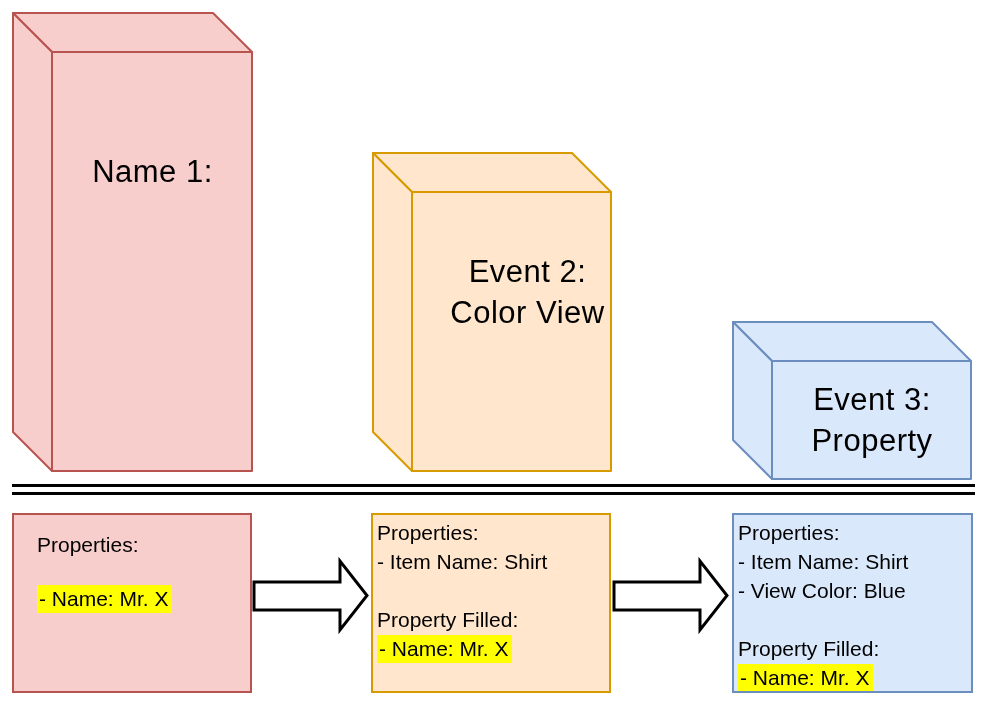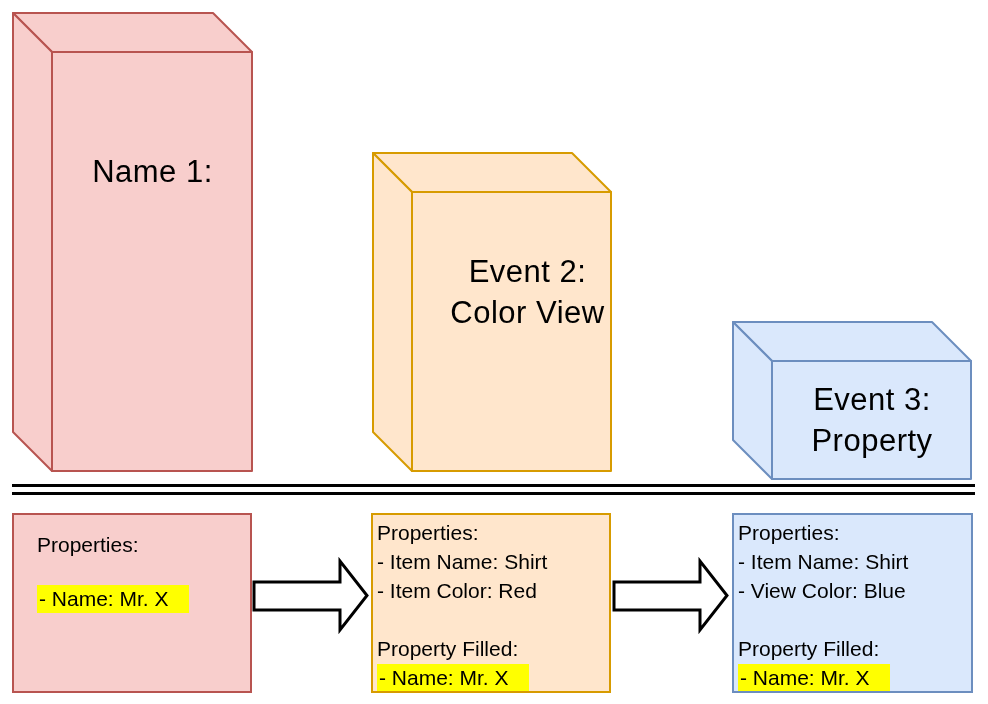--- a/index.html
+++ b/index.html
@@ -26,21 +26,21 @@
   
   .propbox {
     position: absolute; top: 513px; height: 180px;
     border: 2px solid; font-size: 21px; line-height: 29px;
     overflow: hidden; white-space: nowrap;
   }
   .propbox[data-idx="0"] { left: 12px;  width: 240px; padding: 16px 6px 0 23px; line-height: 27px; }
   .propbox[data-idx="1"] { left: 371px; width: 240px; padding: 3px 4px 0 4px; }
   .propbox[data-idx="2"] { left: 732px; width: 241px; padding: 3px 4px 0 4px; }
   .pline { min-height: 1em; }
-  .hl { padding: 2px 20px 3px 2px; }
+  .hl { padding: 2px 3px 3px 2px; }
 
   
   .arrow { position: absolute; width: 117px; height: 73px; overflow: visible; }
   .arrow polygon { stroke-width: 3; stroke-linejoin: miter; }
 </style>
 </head>
 <body>
 
 <div class="canvas">
 
@@ -82,21 +82,20 @@
   <div class="divider" style="border-top-color: rgb(0, 0, 0); border-bottom-color: rgb(0, 0, 0);"></div>
 
   <div class="propbox" data-idx="0" style="background: rgb(248, 206, 204); border-color: rgb(184, 84, 80);">
       <div class="pline"><span>Properties:</span></div>
       <div class="pline">&nbsp;</div>
       <div class="pline"><span class="hl" style="background: rgb(255, 255, 0);">- Name: Mr. X</span></div>
     </div>
   <div class="propbox" data-idx="1" style="background: rgb(255, 230, 204); border-color: rgb(215, 155, 0);">
       <div class="pline"><span>Properties:</span></div>
       <div class="pline"><span>- Item Name: Shirt</span></div>
-      <div class="pline"><span>- Item Color: Red</span></div>
       <div class="pline">&nbsp;</div>
       <div class="pline"><span>Property Filled:</span></div>
       <div class="pline"><span class="hl" style="background: rgb(255, 255, 0);">- Name: Mr. X</span></div>
     </div>
   <div class="propbox" data-idx="2" style="background: rgb(218, 232, 252); border-color: rgb(108, 142, 191);">
       <div class="pline"><span>Properties:</span></div>
       <div class="pline"><span>- Item Name: Shirt</span></div>
       <div class="pline"><span>- View Color: Blue</span></div>
       <div class="pline">&nbsp;</div>
       <div class="pline"><span>Property Filled:</span></div>

